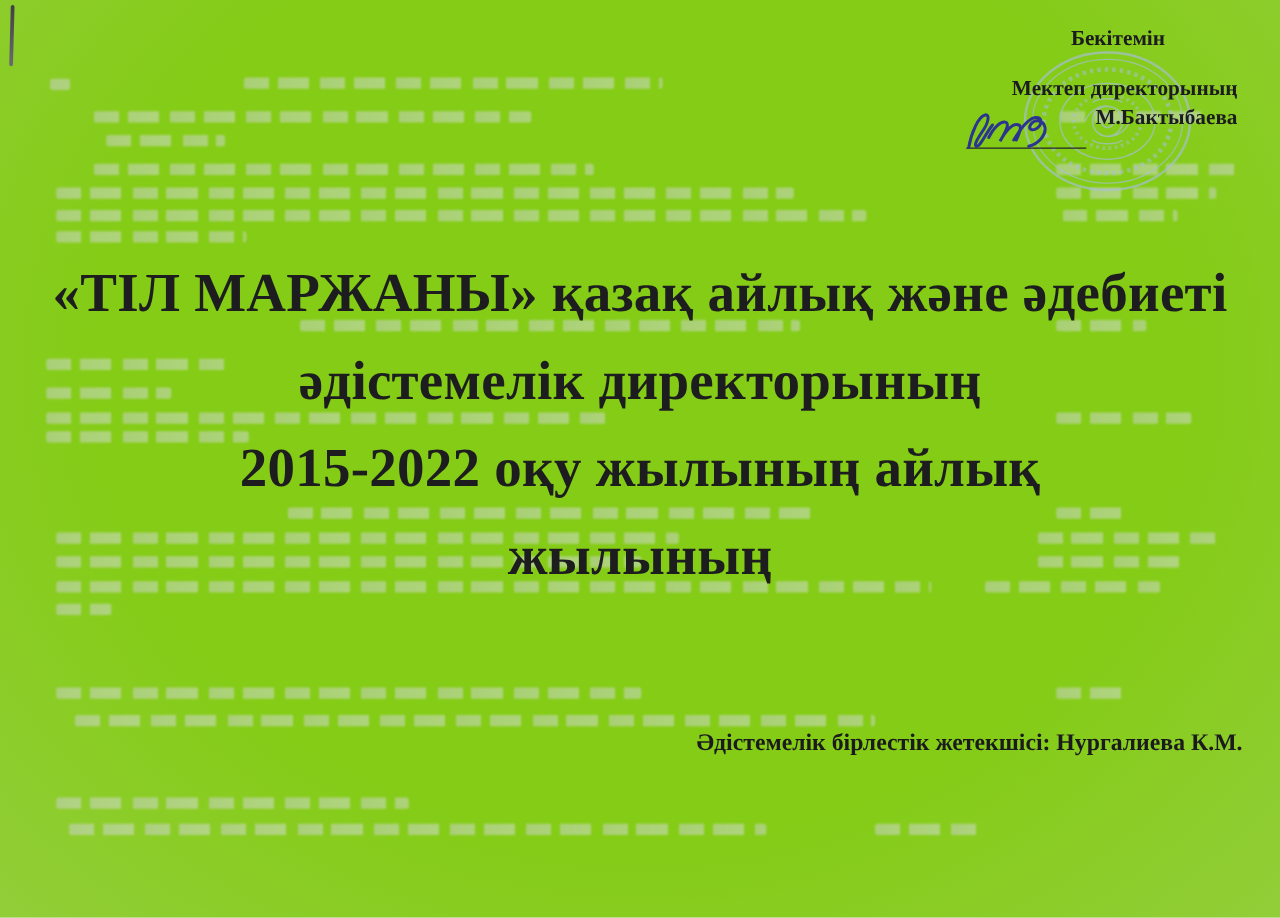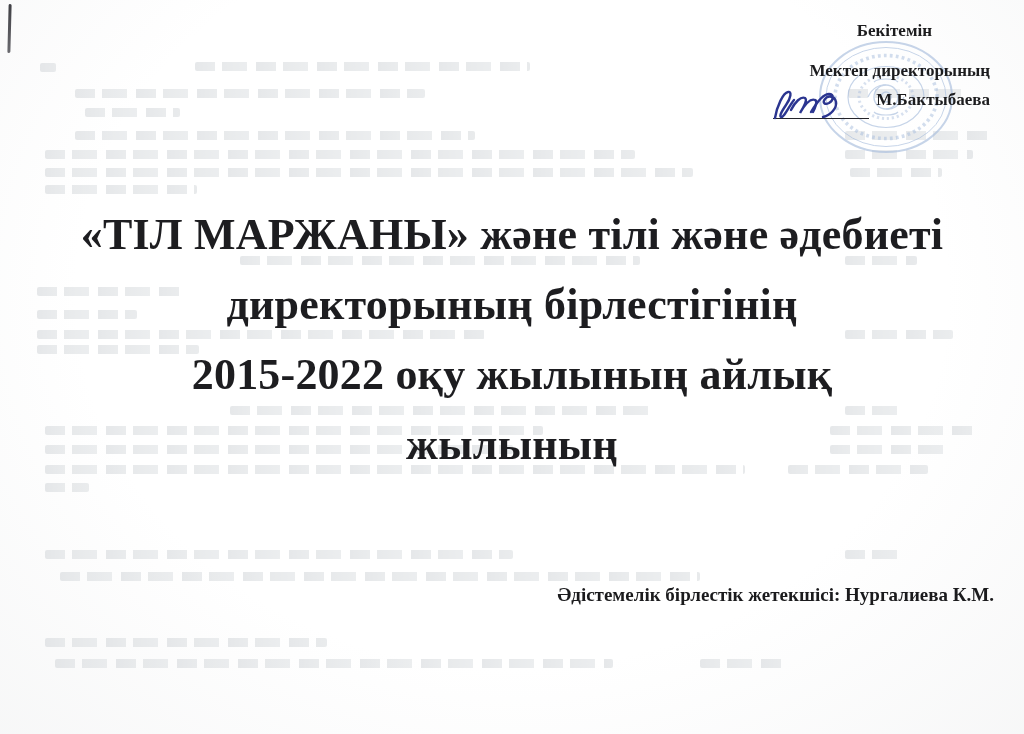--- a/index.html
+++ b/index.html
@@ -1,21 +1,21 @@
 <!DOCTYPE html>
 <html><head>
 <meta charset="utf-8">
 <style>
   html,body { margin:0; padding:0; background:#e8e8e8; }
   .page {
     position: relative;
     width: 1024px;
     height: 734px;
     margin: 0 auto;
-    background: #ffffff;
+    background: #84cc16;
     overflow: hidden;
     font-family: "Liberation Serif", "DejaVu Serif", serif;
     color: #1c1c1e;
   }
   
   .page::after {
     content: "";
     position: absolute; inset: 0;
     background:
       radial-gradient(ellipse at 50% 40%, rgba(255,255,255,0) 60%, rgba(210,212,214,0.18) 100%);
@@ -52,21 +52,21 @@
   .approval-line1 {
     position: absolute; top: 21px; right: 92px;
     font-size: 17px; font-weight: 700; z-index: 3;
   }
   .approval-line2 {
     position: absolute; top: 61px; right: 34px;
     font-size: 17px; font-weight: 700; z-index: 3; text-align: center;
   }
   .approval-sig-row {
     position: absolute; top: 84px; right: 34px;
-    display: flex; align-items: center; z-index: 3;
+    display: flex; align-items: flex-start; z-index: 3;
   }
   .sig-holder {
     width: 96px; height: 34px;
     border-bottom: 1.6px solid #24242a;
     display: flex; align-items: flex-end;
   }
   .sig-holder svg { margin-bottom: -4px; }
   .approval-name {
     font-size: 17px; font-weight: 700;
     margin-left: 7px; padding-bottom: 3px;
@@ -169,21 +169,21 @@
       <circle cx="70" cy="59" r="12" stroke-width="1.4"></circle>
       <circle cx="70" cy="59" r="5" stroke-width="1.4"></circle>
       <path d="M52,59 C56,50 64,46 70,47" stroke-width="1.2"></path>
       <path d="M88,59 C84,68 76,72 70,71" stroke-width="1.2"></path>
       <path d="M58,74 C62,78 78,78 82,74" stroke-width="1.2"></path>
       <path d="M58,44 C62,40 78,40 82,44" stroke-width="1.2"></path>
     </g>
   </svg>
 
   <div class="title-block">
-    <div>«ТІЛ МАРЖАНЫ» және тілі және әдебиеті</div>
-    <div>директорының бірлестігінің</div>
+    <div>«ТІЛ МАРЖАНЫ» қазақ айлық және әдебиеті</div>
+    <div>әдістемелік директорының</div>
     <div>2015-2022 оқу жылының айлық</div>
     <div>жылының</div>
   </div>
 
   <div class="footer-leader">Әдістемелік бірлестік жетекшісі: Нургалиева К.М.</div>
 
 </div>
 
 </body></html>

